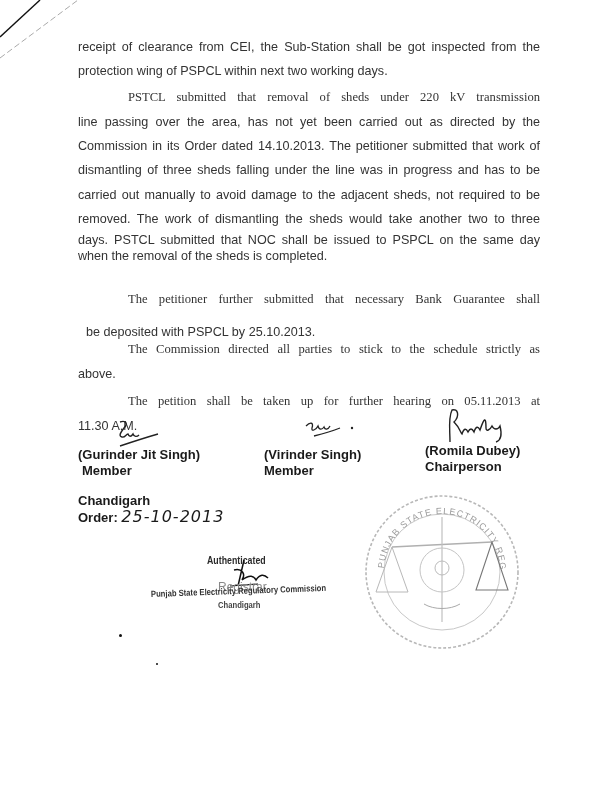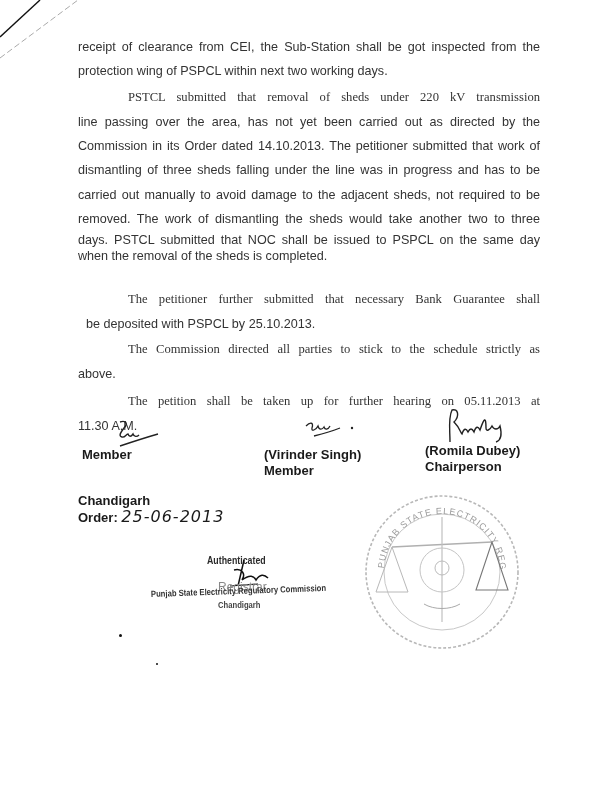--- a/index.html
+++ b/index.html
@@ -40,34 +40,35 @@
     <div class="line last" style="top: 63px;">protection wing of PSPCL within next  two working  days.</div>
     <div class="line indent" style="top: 89px;">PSTCL submitted that removal of sheds under 220 kV transmission</div>
     <div class="line" style="top: 114px;">line passing over the area, has not yet been carried out as directed by the</div>
     <div class="line" style="top: 138px;">Commission in its Order dated 14.10.2013. The petitioner submitted that work of</div>
     <div class="line" style="top: 162px;">dismantling of three sheds falling under the line was in progress and has to be</div>
     <div class="line" style="top: 187px;">carried out manually to avoid damage to the adjacent sheds, not required to be</div>
     <div class="line" style="top: 211px;">removed. The work of dismantling the sheds would take another two to three</div>
     <div class="line" style="top: 232px;">days. PSTCL submitted that NOC shall be issued to PSPCL on the same day</div>
     <div class="line last" style="top: 248px;">when the removal of the sheds is completed.</div>
     <div class="line indent" style="top: 291px;">The petitioner further submitted that necessary Bank Guarantee shall</div>
-    <div class="line last" style="top: 316px; padding-left: 8px;">be deposited with PSPCL by 25.10.2013.</div>
+    <div class="line last" style="top: 324px; padding-left: 8px;">be deposited with PSPCL by 25.10.2013.</div>
     <div class="line indent" style="top: 341px;">The Commission directed all parties to stick to the schedule strictly as</div>
     <div class="line last" style="top: 366px;">above.</div>
     <div class="line indent" style="top: 393px;">The petition shall be taken up for further hearing on 05.11.2013 at</div>
     <div class="line last" style="top: 418px;">11.30 A.M.</div>
   </div>
 
 <div class="signature">
   <svg style="left:112px;top:418px;" width="50" height="34" viewBox="0 0 50 34">
     <path d="M8 4 C14 2 16 6 12 10 C9 14 6 18 10 19 C13 20 14 16 16 16 C17 19 19 19 21 16 C22 19 25 19 27 17" fill="none" stroke="#222" stroke-width="1.4"></path>
     <path d="M8 28 C20 24 32 20 46 16" fill="none" stroke="#222" stroke-width="1.4"></path>
   </svg>
 </div>
 <div class="sig-block" style="left:78px;top:447px;">
+  <span class="sig-name">(Gurinder Jit Singh)</span>
   <span class="sig-role" style="padding-left:4px;">Member</span>
 </div>
 
 <div class="signature">
   <svg style="left:300px;top:416px;" width="60" height="28" viewBox="0 0 60 28">
     <path d="M6 10 C10 6 14 6 12 12 C11 16 16 14 18 10 C19 14 22 14 24 11 C25 14 28 14 30 10" fill="none" stroke="#222" stroke-width="1.3"></path>
     <path d="M14 20 C22 18 30 16 40 12" fill="none" stroke="#222" stroke-width="1.3"></path>
     <circle cx="52" cy="12" r="1.2" fill="#222"></circle>
   </svg>
 </div>
@@ -82,21 +83,21 @@
   </svg>
 </div>
 <div class="sig-block" style="left:425px;top:443px;">
   <span class="sig-name">(Romila Dubey)</span>
   <span class="sig-role">Chairperson</span>
 </div>
 
 <div class="place">Chandigarh</div>
 <div class="dated">
   <span>Order:</span>
-  <span class="handdate">25-06-2013</span>
+  <span class="handdate">25-10-2013</span>
 </div>
 
 <div class="auth-title">Authenticated</div>
 <svg style="position:absolute;left:228px;top:560px;" width="50" height="28" viewBox="0 0 50 28">
   <path d="M16 0 L10 26 M6 10 C14 8 18 14 14 20 C22 14 26 16 28 20 C32 14 36 14 40 18" fill="none" stroke="#111" stroke-width="1.5"></path>
   <path d="M2 26 L30 24" fill="none" stroke="#111" stroke-width="1.2"></path>
 </svg>
 <div class="auth-registrar">Registrar</div>
 <div class="auth-org">Punjab State Electricity Regulatory Commission</div>
 <div class="auth-city">Chandigarh</div>

